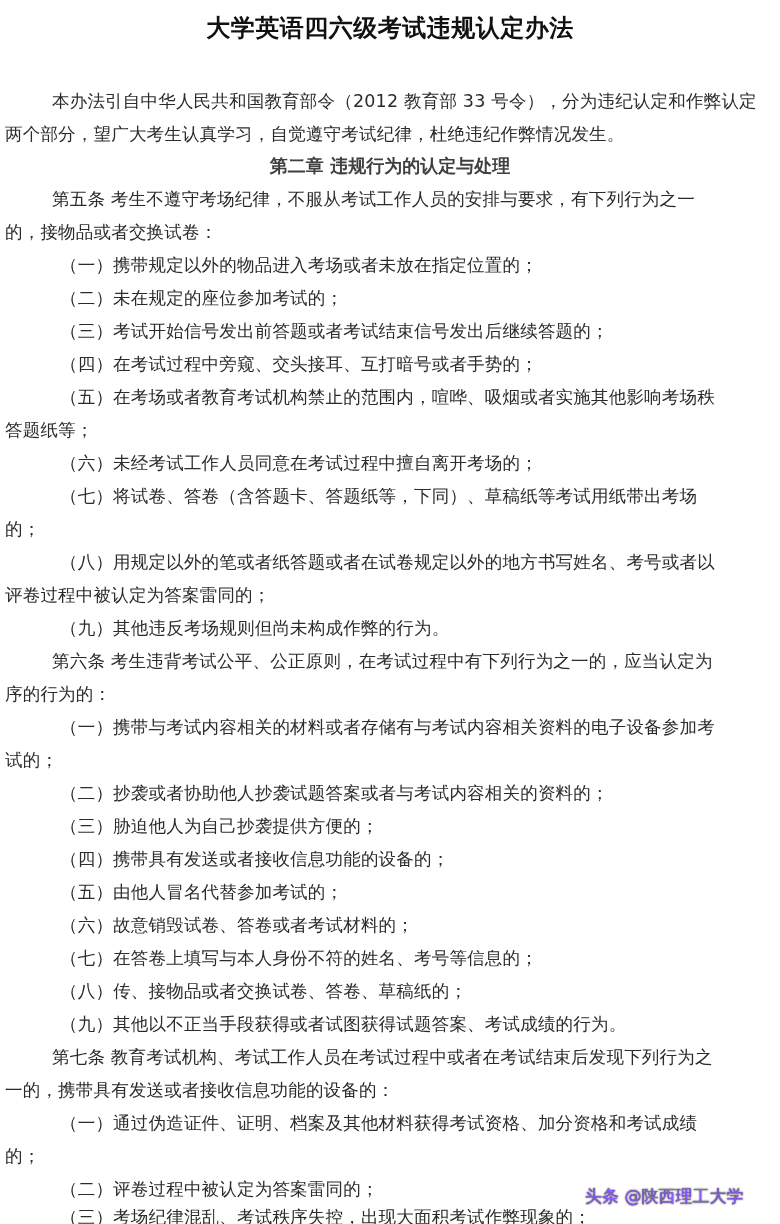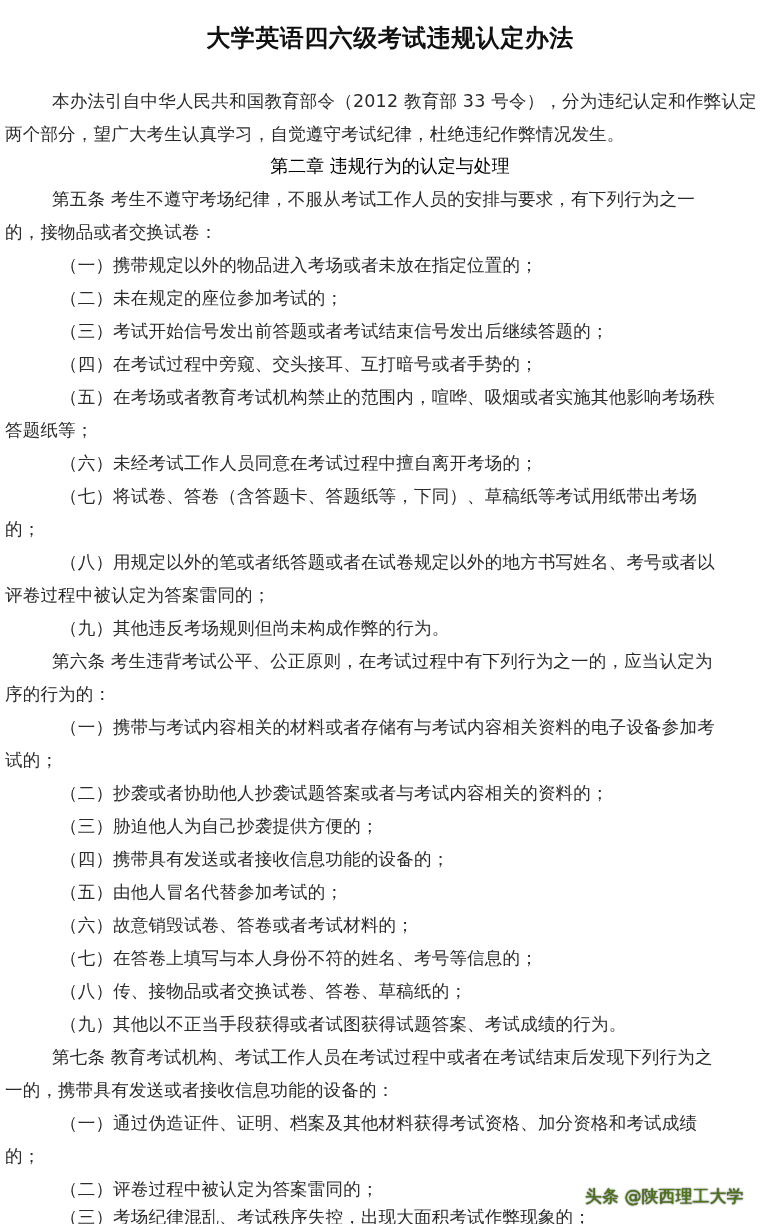--- a/index.html
+++ b/index.html
@@ -1,27 +1,27 @@
 <!DOCTYPE html>
 <html><head>
 <meta charset="utf-8">
 <style>
   html, body { margin: 0; padding: 0; background: #ffffff; }
   body { width: 780px; height: 1224px; overflow: hidden; position: relative;
          font-family: "DejaVu Sans", "Liberation Sans", sans-serif; color: #2a2a2a; }
   .doc { position: absolute; left: 0; top: 0; width: 780px; }
-  .title { position: absolute; left: 0; width: 780px; top: 22px; text-align: center;
+  .title { position: absolute; left: 0; width: 780px; top: 12px; text-align: center;
            font-size: 24px; font-weight: bold; color: #111; letter-spacing: 0.5px; }
   .line { position: absolute; left: 5px; width: 748px; font-size: 17.5px; line-height: 22px;
           white-space: nowrap; color: #2b2b2b; letter-spacing: 0.2px; }
   .indent-para { left: 52px; }
   .indent-item { left: 60px; }
   .heading { position: absolute; left: 0; width: 780px; text-align: center; font-size: 18px;
-             font-weight: normal; color: #000000; }
-  .watermark { position: absolute; left: 585px; top: 1185px; font-size: 17px; color: #4d7c0f;
+             font-weight: bold; color: #404040; }
+  .watermark { position: absolute; left: 585px; top: 1185px; font-size: 17px; color: #8b5cf6;
                text-shadow: 0 0 2px #333, 0 0 1px #333; white-space: nowrap; }
 </style>
 </head>
 <body>
 
 <div class="doc">
   <div class="title">大学英语四六级考试违规认定办法</div>
 
   <div class="line indent-para" style="top:90px">本办法引自中华人民共和国教育部令（2012 教育部 33 号令），分为违纪认定和作弊认定</div>
   <div class="line" style="top:123px">两个部分，望广大考生认真学习，自觉遵守考试纪律，杜绝违纪作弊情况发生。</div>

